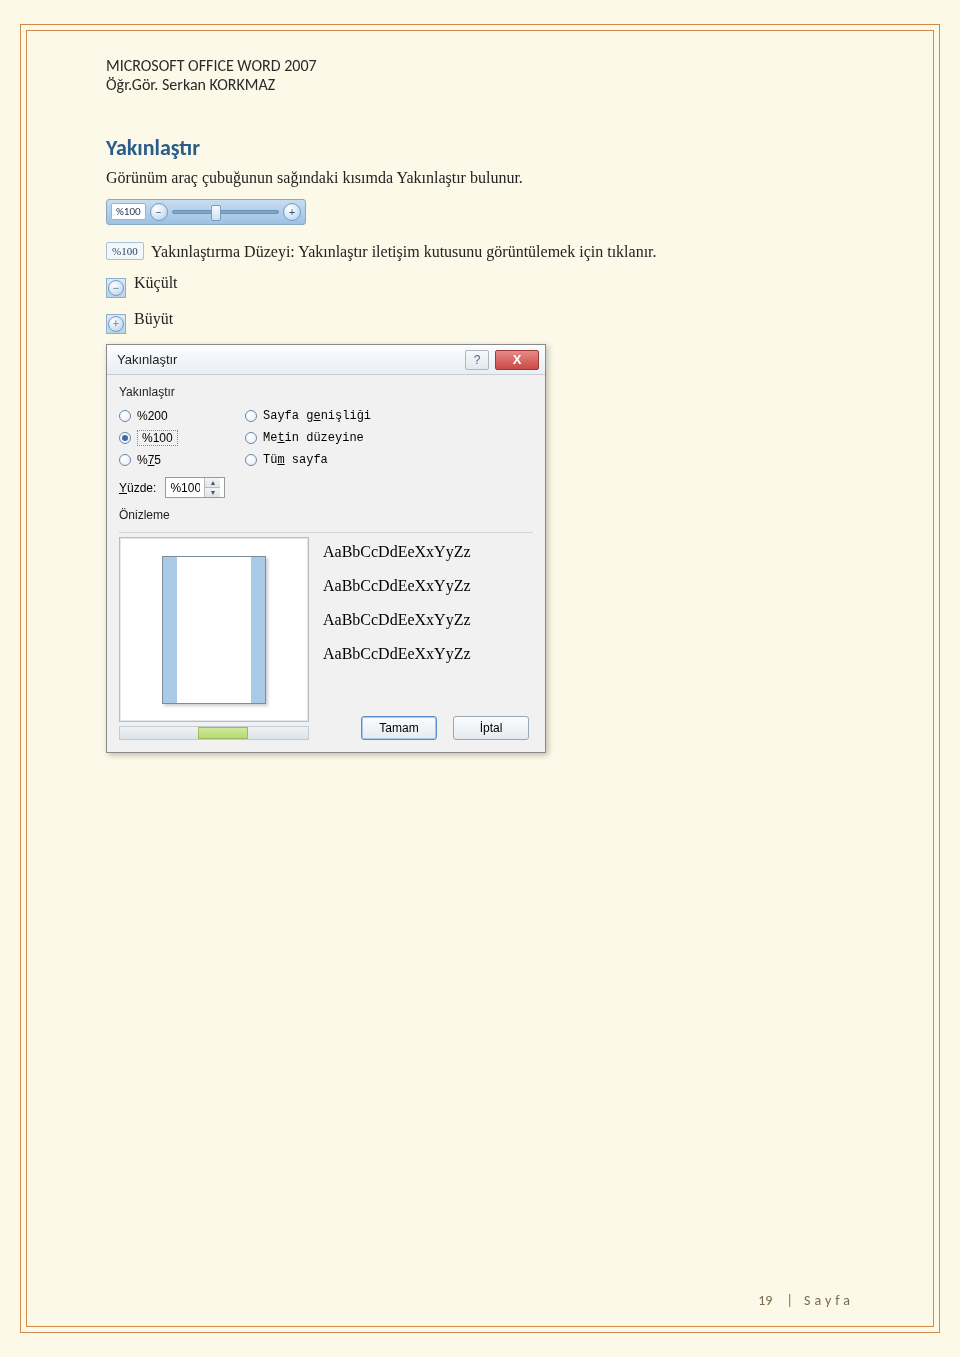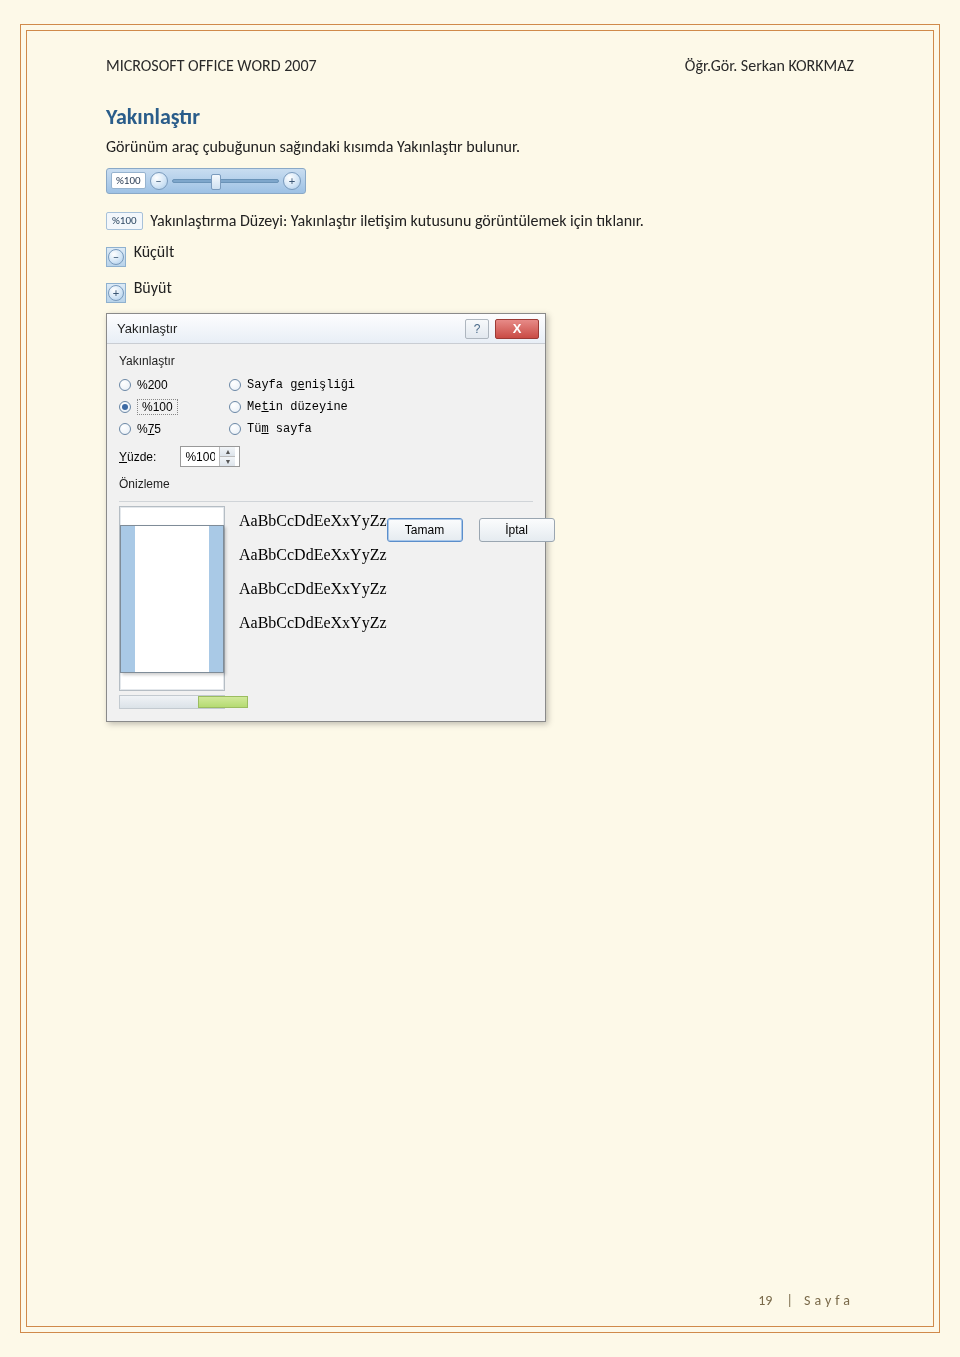--- a/index.html
+++ b/index.html
@@ -22,34 +22,36 @@
   }
   .content {
     position: absolute;
     top: 56px; left: 106px; right: 106px; bottom: 56px;
   }
   .header {
     display: flex;
     justify-content: space-between;
     font-size: 16px;
     color: #2a2a2a;
-    margin-bottom: 28px;
+    margin-bottom: 40px;
     font-weight: 400;
+    flex-direction: column;
   }
   .section-title {
     color: #2a5d8a;
     font-size: 22px;
     font-weight: bold;
     margin-bottom: 6px;
   }
   .para {
     font-size: 16px;
     color: #222;
     line-height: 1.35;
     margin-bottom: 10px;
+    font-family: Liberation Serif, serif;
   }
   
   .zoom-slider {
     width: 200px; height: 26px;
     display: flex; align-items: center;
     background: linear-gradient(#c9ddf0, #9dc1e4);
     border: 1px solid #8aa9c7;
     border-radius: 3px;
     padding: 0 4px;
     gap: 4px;
@@ -139,21 +141,21 @@
     width: 44px; height: 20px;
     background: linear-gradient(#e78a87, #c94b45);
     border: 1px solid #9c3a35;
     border-radius: 2px;
     display: flex; align-items: center; justify-content: center;
     color: #fff; font-weight: bold; font-size: 13px;
     cursor: pointer;
   }
   .dlg-body { padding: 10px 12px 12px 12px; }
   .grp-label { font-size: 12px; color: #222; margin-bottom: 6px; }
-  .radio-row { display: flex; align-items: flex-start; margin-bottom: 2px; }
+  .radio-row { display: flex; align-items: flex-start; margin-bottom: 2px; gap: 16px; }
   .col1 { width: 110px; }
   .col2 { width: 140px; font-family: Liberation Mono, monospace; }
   .col3 { flex: 1; }
   .radio-item {
     display: flex; align-items: center; gap: 6px;
     height: 22px;
     cursor: pointer;
   }
   .radio-outer {
     width: 12px; height: 12px; border-radius: 50%;
@@ -179,21 +181,21 @@
     cursor: pointer;
   }
   .pages-icon {
     width: 28px; height: 20px;
     border: 1px solid #6a7b8c;
     display: flex;
   }
   .pages-icon div { flex: 1; border-right: 1px solid #6a7b8c; background: #fff; }
   .pages-icon div:last-child { border-right: none; }
   .percent-row {
-    display: flex; align-items: center; gap: 24px;
+    display: flex; align-items: center; gap: 9px;
     margin-top: 6px;
   }
   .spinner {
     display: flex; align-items: stretch;
     border: 1px solid #999; height: 21px; width: 60px;
     background: #fff;
   }
   .spinner-input {
     border: none; outline: none; width: 38px; font-size: 12px;
     padding: 0 4px; font-family: inherit;
@@ -250,21 +252,21 @@
     border: 1px solid #c3cad0;
     position: relative;
   }
   .preview-bottom-handle {
     position: absolute; left: 78px; top: 0; bottom: 0; width: 50px;
     background: linear-gradient(#d1e99a,#b5db72);
     border: 1px solid #9bbd60;
   }
   .preview-right {
     flex: 1;
-    display: flex; 
+    display: flex; flex-direction: column;
     justify-content: space-between;
     padding: 6px 4px 0 4px;
   }
   .sample-line {
     font-family: "Times New Roman", serif;
     font-size: 16px;
     margin-bottom: 16px;
   }
   .dlg-buttons {
     display: flex; justify-content: flex-end; gap: 16px;

